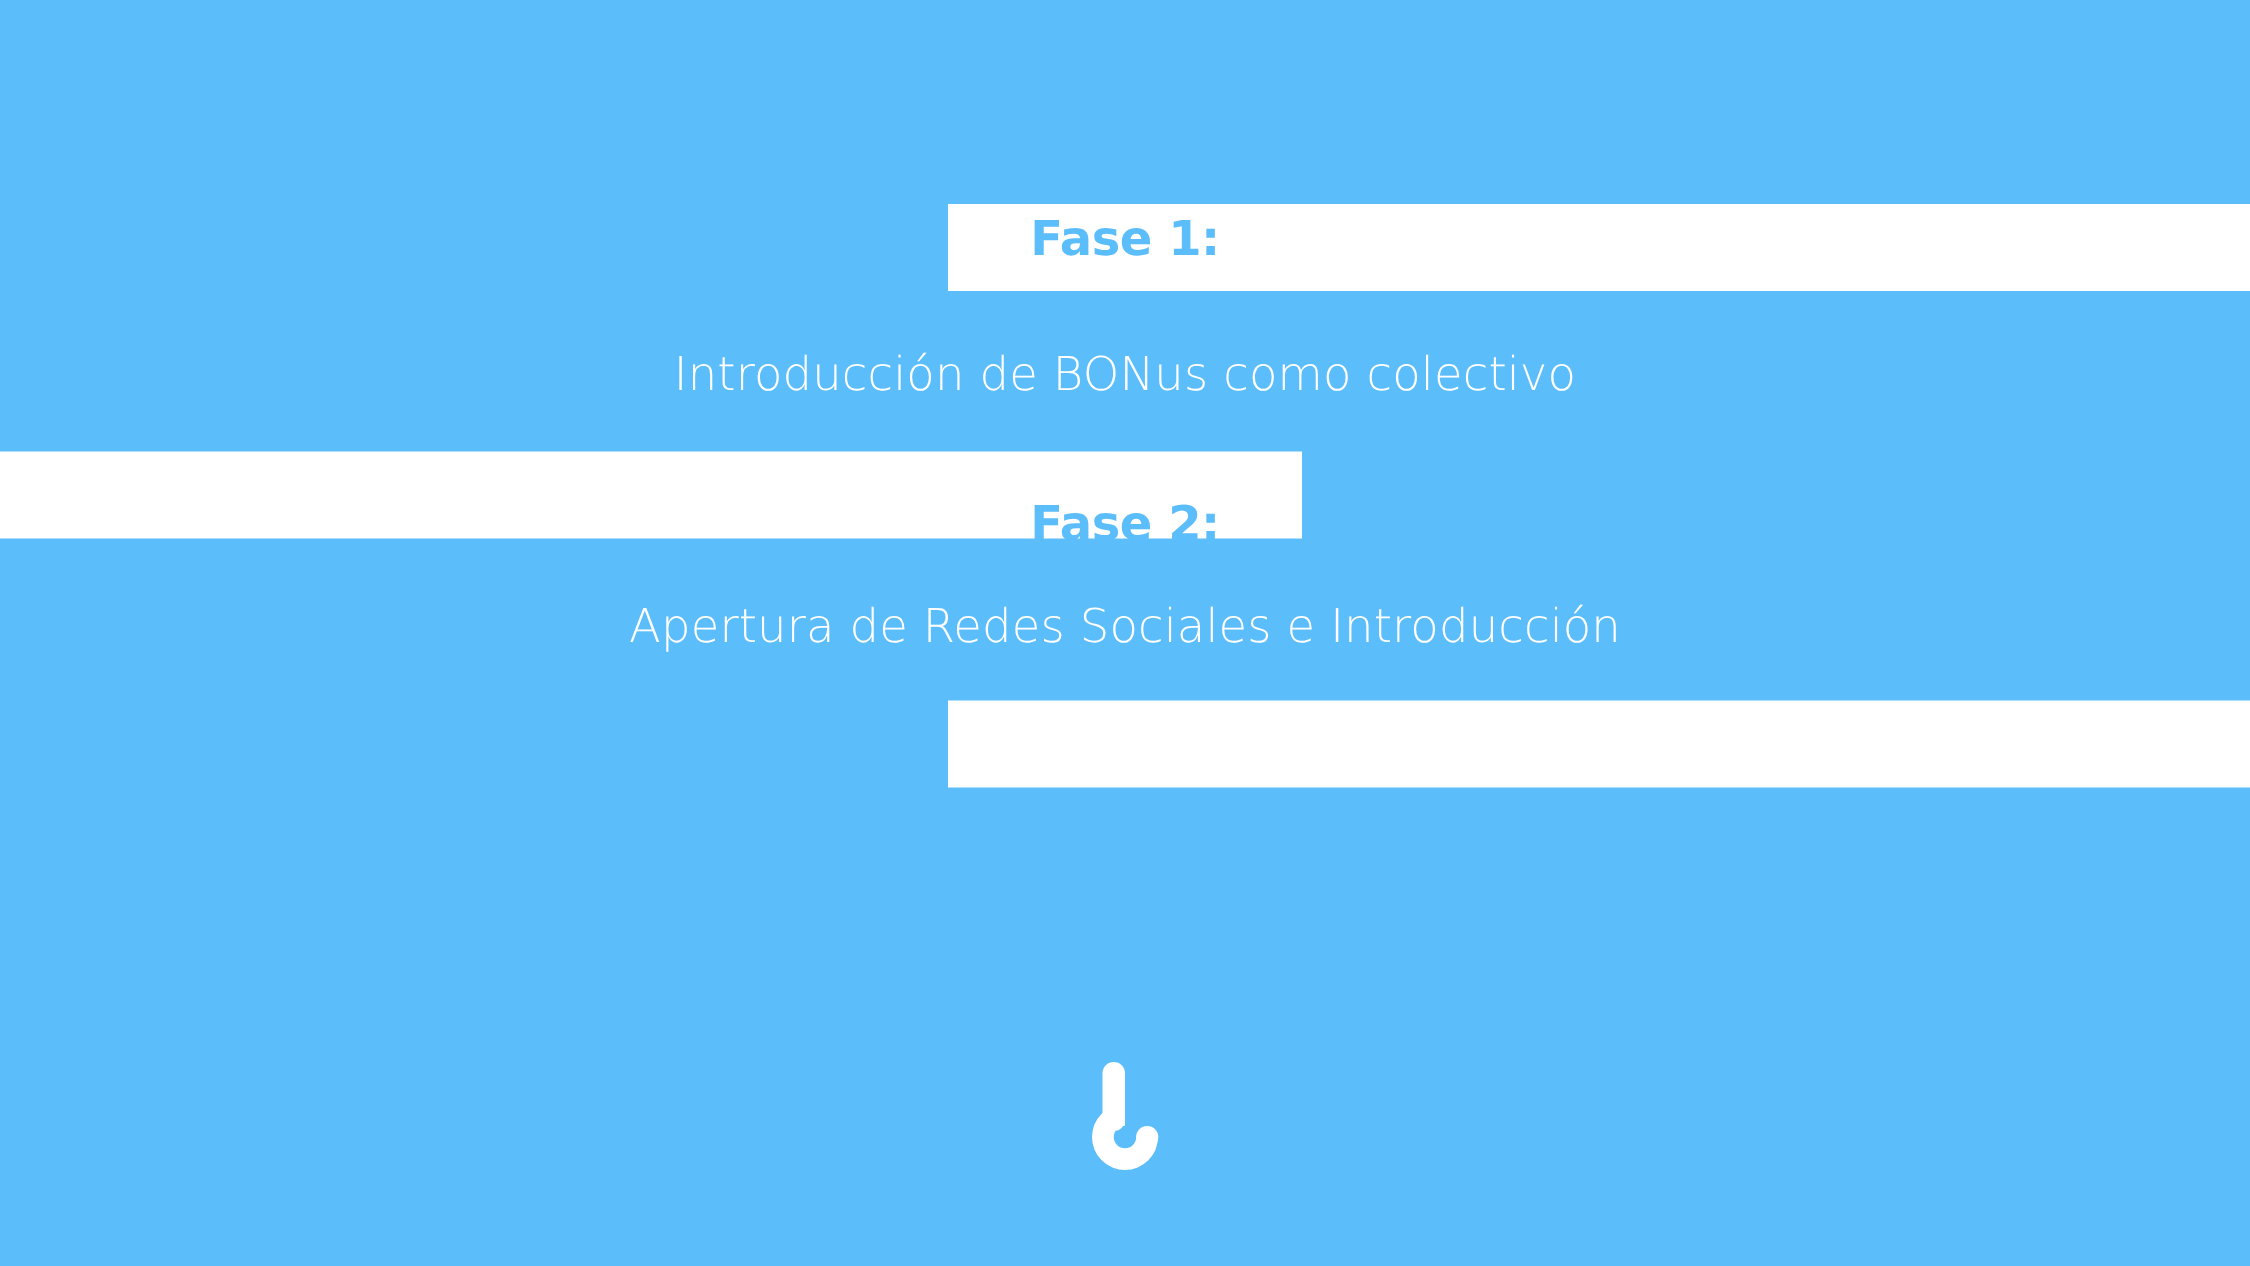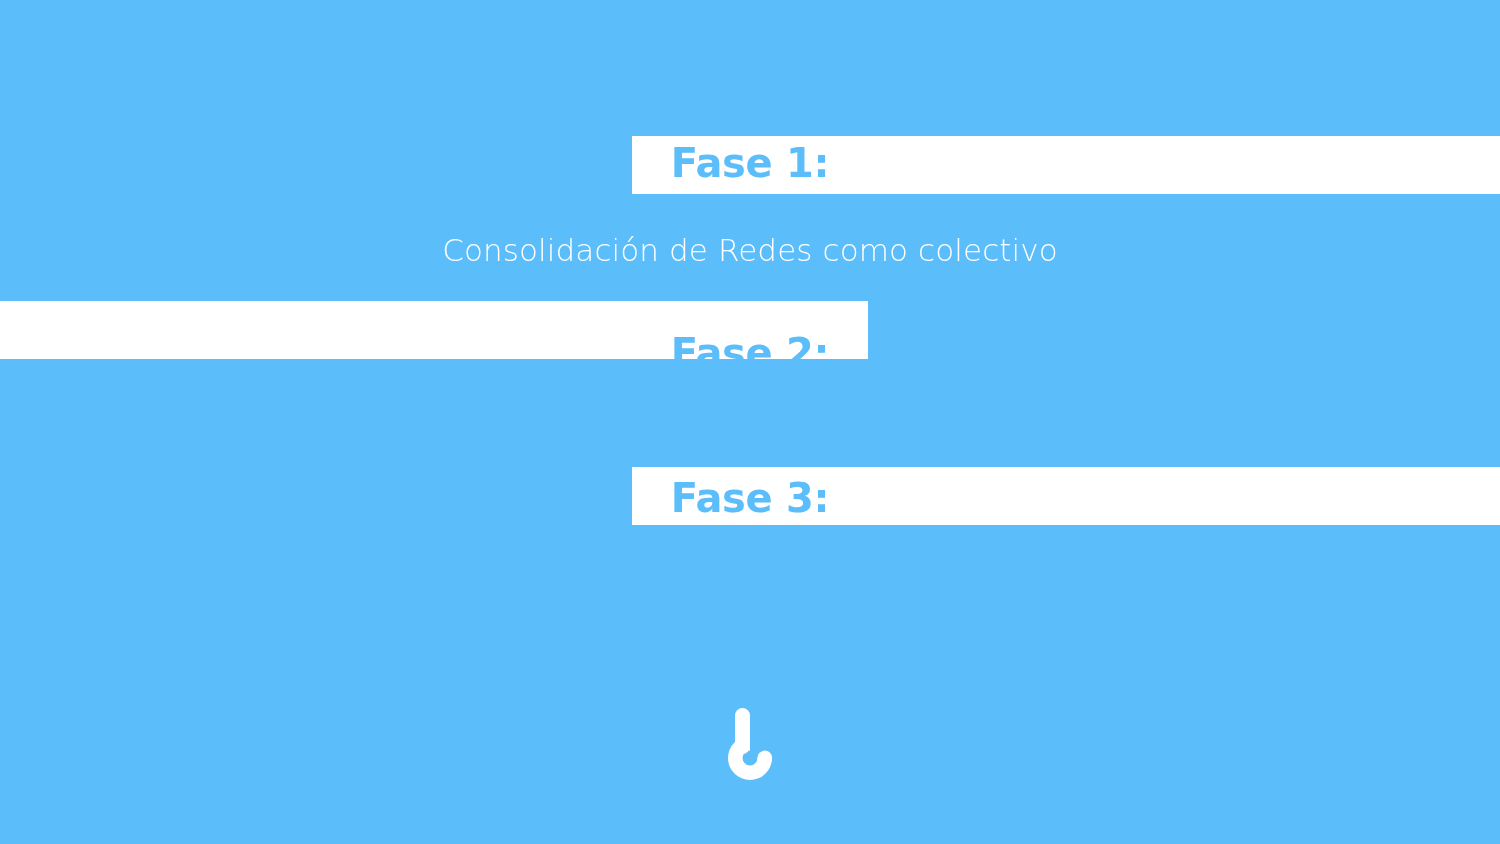--- a/index.html
+++ b/index.html
@@ -30,21 +30,21 @@
   }
 
   .phase-band.band-1 { top:136px; left:632px; right:0;   }
   .phase-band.band-2 { top:301px; left:0;    width:868px; }
   .phase-band.band-3 { top:467px; left:632px; right:0;   }
 
   .phase-title {
     position:absolute;
     width:100%;
     text-align:center;
-    font-size:40px;
+    font-size:32px;
     font-weight:bold;
     color:#5cbdfb;
     letter-spacing:-0.3px;
     line-height:1;
   }
 
   .phase-title.t1 { top:143px; left:0; }
   .phase-title.t2 { top:310px; left:0;margin-top:23px; }
   .phase-title.t3 { top:478px; left:0; }
 
@@ -82,27 +82,27 @@
     display:block;
   }
 </style>
 </head>
 <body>
 
 <div class="slide">
 
   <div class="phase-band band-1"></div>
   <div class="phase-title t1">Fase 1:</div>
-  <div class="phase-desc d1">Consolidación de Redes como colectivo</div>
+  <div class="phase-desc d1">Introducción de BONus como colectivo</div>
 
   <div class="phase-band band-2"></div>
   <div class="phase-title t2">Fase 2:</div>
+  <div class="phase-desc d2">Apertura de Redes Sociales e Introducción</div>
 
   <div class="phase-band band-3"></div>
-  <div class="phase-title t3">Fase 3:</div>
 
   <div class="logo-wrap">
     <svg class="logo-mark" viewBox="0 0 52 78">
 
       <rect x="11" y="2" width="15" height="46" rx="7.5" fill="#ffffff"></rect>
 
       <path d="M26 30
                A 22 22 0 1 0 48 52
                L 33.5 52
                A 7.5 7.5 0 1 1 26 44.5

